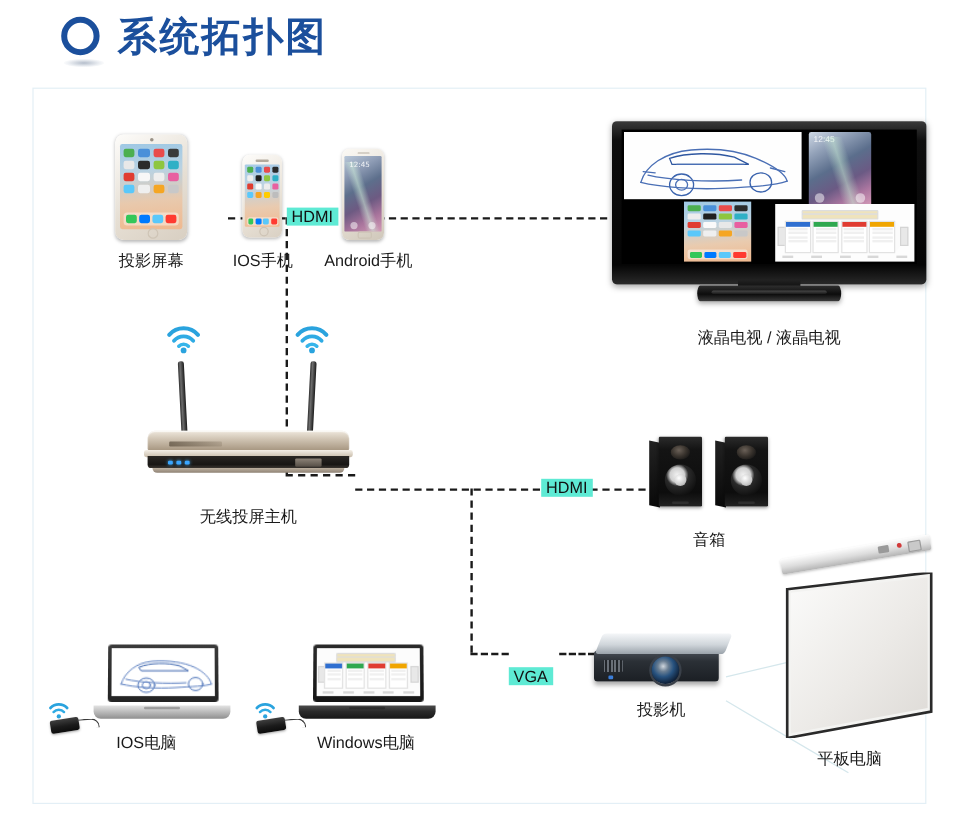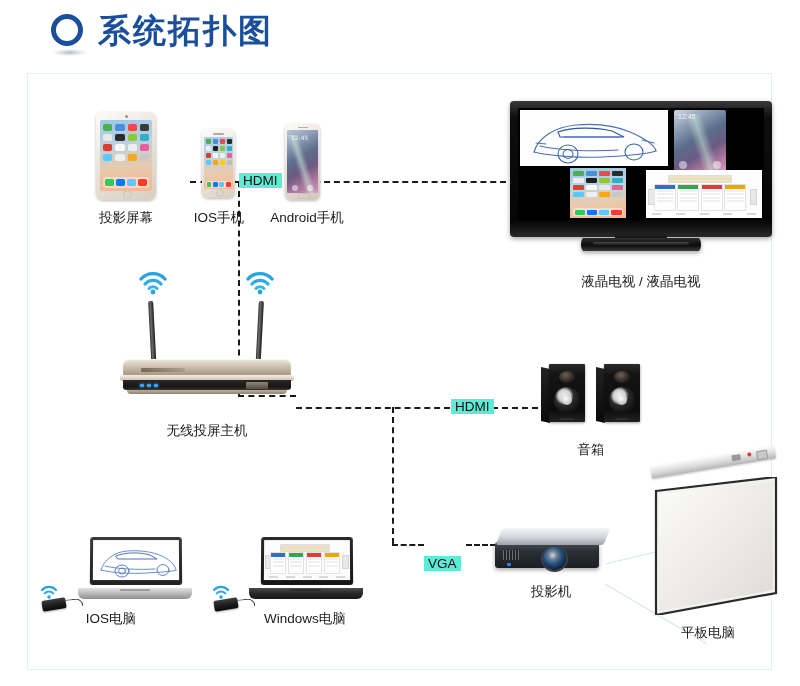--- a/index.html
+++ b/index.html
@@ -248,21 +248,21 @@
   .dg-wifi{position:absolute;left:0;top:0;width:18px;height:15px;}
   
   #lbl-tablet{left:72px;top:210px;width:108px;}
   #lbl-iphone{left:178px;top:210px;width:82px;}
   #lbl-android{left:258px;top:210px;width:98px;}
   #lbl-router{left:144px;top:423px;width:126px;}
   #lbl-tv{left:546px;top:274px;width:190px;}
   #lbl-speaker{left:551px;top:442px;width:80px;}
   #lbl-projector{left:504px;top:584px;width:94px;}
   #lbl-pscreen{left:650px;top:625px;width:116px;}
-  #lbl-laptop-ios{left:56px;top:611px;width:110px;}
+  #lbl-laptop-ios{left:67px;top:611px;width:110px;}
   #lbl-laptop-win{left:230px;top:611px;width:150px;}
 </style>
 </head>
 <body>
 
 <div id="header">
   <div id="title-icon"></div>
   <div id="page-title">系统拓扑图</div>
 </div>
 

